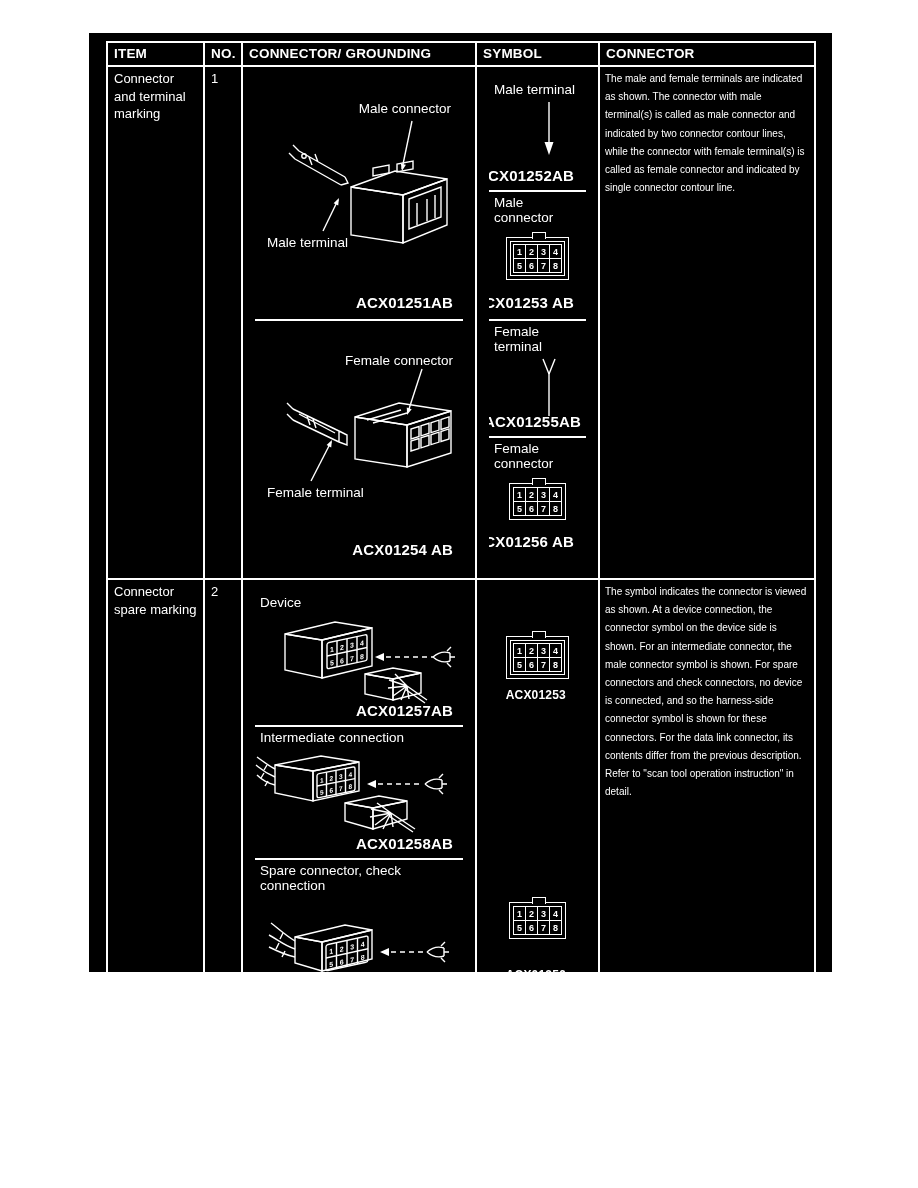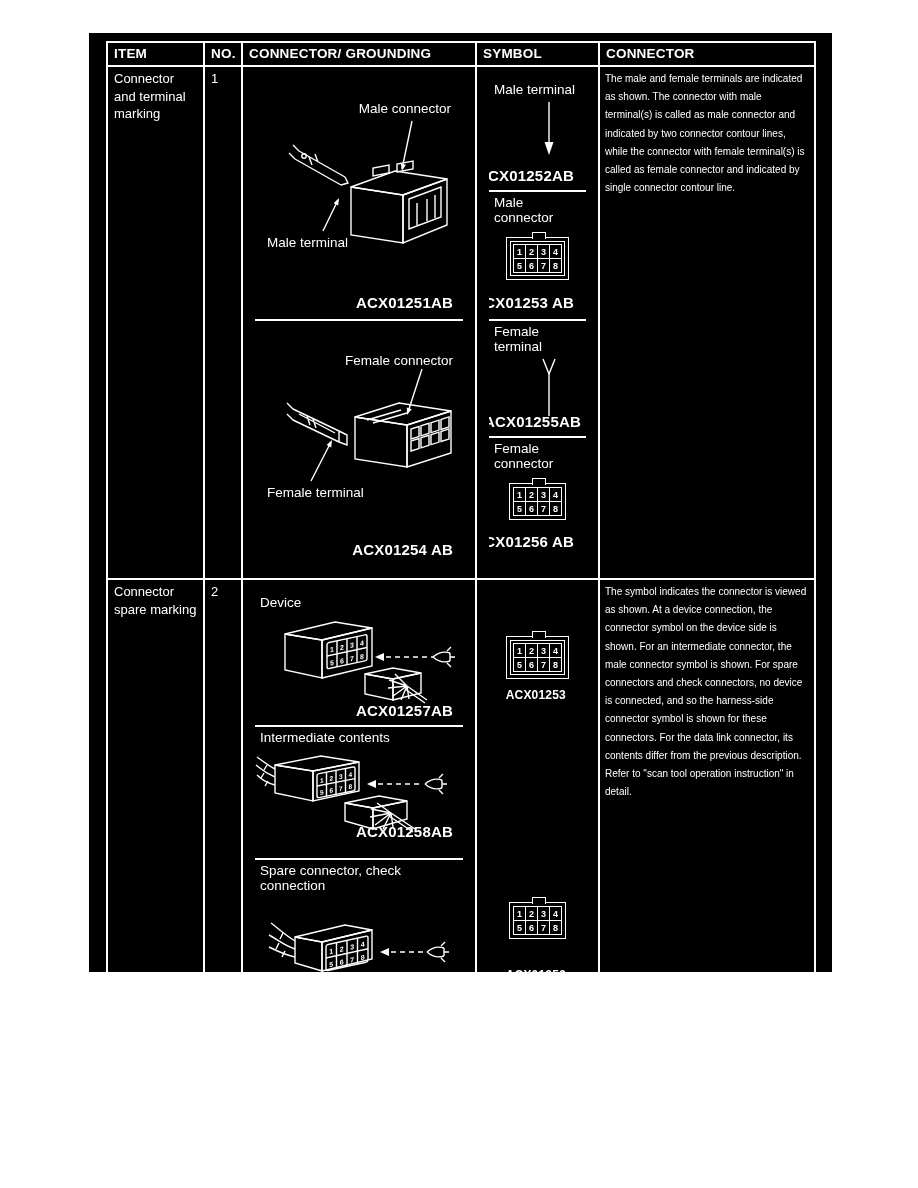--- a/index.html
+++ b/index.html
@@ -237,21 +237,21 @@
                     <text x="15" y="23.5">6</text>
             <text x="25" y="23.5">7</text>
                     <text x="35" y="23.5">8</text>
           </g>
         </svg>
         </div>
         <div class="code" style="bottom:6px">ACX01257AB</div>
       </div>
 
       <div class="sub h131">
-        <div class="stitle">Intermediate contents</div>
+        <div class="stitle">Intermediate connection</div>
         <div class="drawwrap">
         <svg class="draw" width="230" height="108" viewBox="0 0 230 108">
           <g stroke="#fff" stroke-width="1.4" fill="none">
             <path d="M20,18 L66,9 L104,15 L58,24 Z"></path>
             <path d="M20,18 L20,46 L58,54 L58,24 Z"></path>
             <path d="M58,24 L104,15 L104,44 L58,54 Z"></path>
             <g transform="translate(62,27) skewY(-11)">
               <rect x="0" y="0" width="38" height="24" rx="2"></rect>
               <path d="M9.5,0 L9.5,24 M19,0 L19,24 M28.5,0 L28.5,24 M0,12 L38,12"></path>
             </g>
@@ -274,21 +274,21 @@
                     <text x="14.3" y="9.5">2</text>
             <text x="23.8" y="9.5">3</text>
                     <text x="33.3" y="9.5">4</text>
             <text x="4.8" y="21.5">5</text>
                     <text x="14.3" y="21.5">6</text>
             <text x="23.8" y="21.5">7</text>
                     <text x="33.3" y="21.5">8</text>
           </g>
         </svg>
         </div>
-        <div class="code" style="bottom:18px">ACX01258AB</div>
+        <div class="code" style="bottom:6px">ACX01258AB</div>
       </div>
 
       <div class="sub h135">
         <div class="stitle">Spare connector, check connection</div>
         <div class="drawwrap">
         <svg class="draw" width="230" height="112" viewBox="0 0 230 112">
           <g stroke="#fff" stroke-width="1.4" fill="none">
             <path d="M40,42 L90,30 L117,35 L67,47 Z"></path>
             <path d="M40,42 L40,68 L67,76 L67,47 Z"></path>
             <path d="M67,47 L117,35 L117,64 L67,76 Z"></path>

